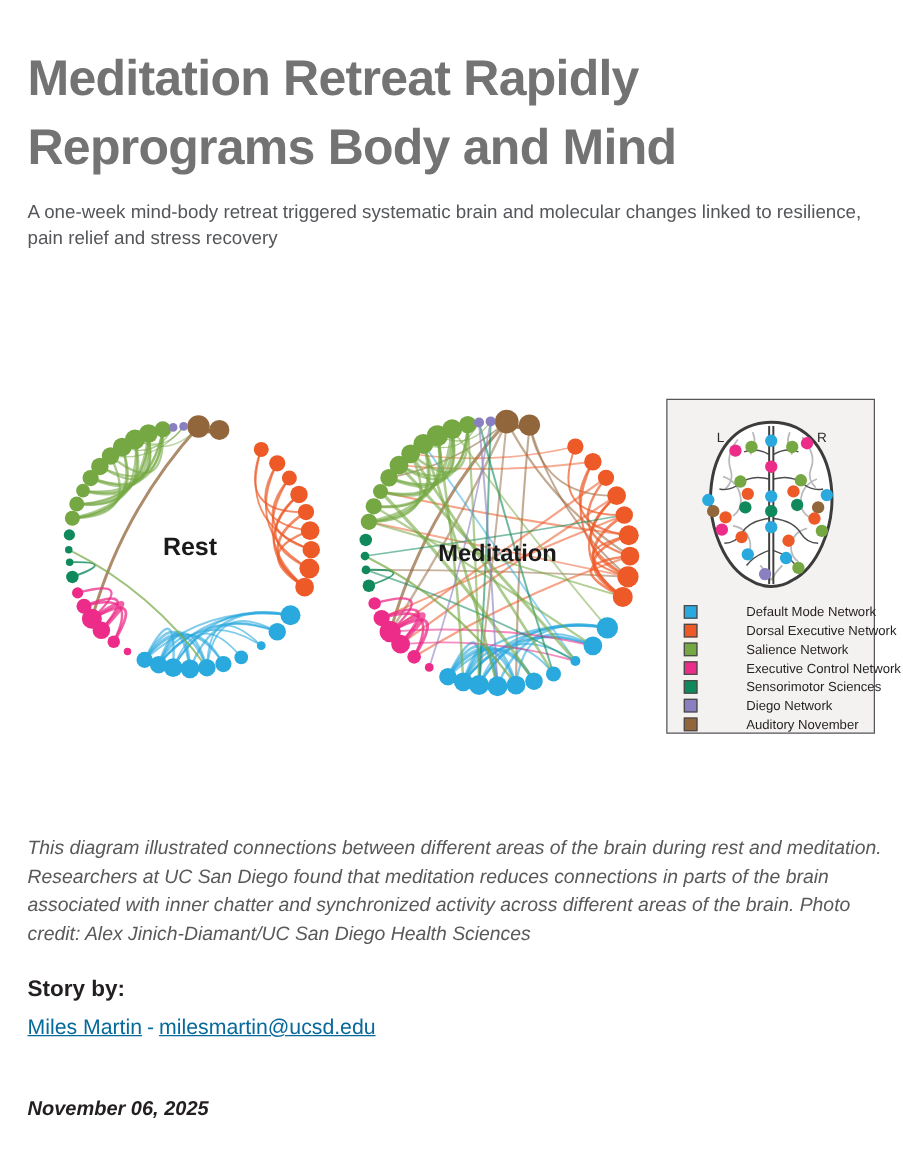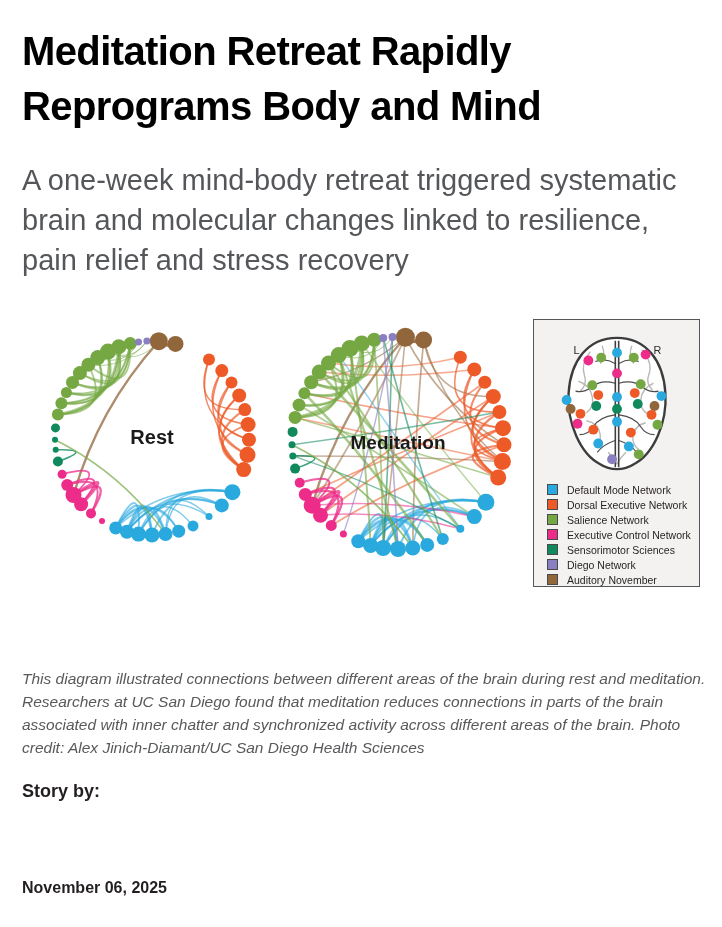--- a/index.html
+++ b/index.html
@@ -1,55 +1,55 @@
 <!DOCTYPE html>
 <html><head>
 <meta charset="utf-8">
 <style>
   html,body{margin:0;padding:0;background:#ffffff;}
   .page{
     position:relative;width:722px;height:927px;background:#ffffff;overflow:hidden;
     font-family:"Liberation Sans", sans-serif;
   }
   .headline{
-    position:absolute;left:22px;top:24px;width:640px;margin:0;
-    font-size:40px;line-height:1.37;font-weight:bold;letter-spacing:-0.6px;color:#000000;
+    position:absolute;left:22px;top:36px;width:640px;margin:0;
+    font-size:40px;line-height:1.37;font-weight:bold;letter-spacing:-0.6px;color:#737373;
   }
   .subtitle{
     position:absolute;left:22px;top:160px;width:672px;margin:0;
-    font-size:29px;line-height:1.38;color:#54565a;
+    font-size:15px;line-height:1.38;color:#54565a;
   }
   .figure{position:absolute;left:0;top:298px;width:722px;height:312px;}
   .networks-svg{position:absolute;left:0;top:0;}
   .legend-panel{
     position:absolute;left:533px;top:21px;width:167px;height:268px;box-sizing:border-box;
     background:#f4f1f1;border:1.6px solid #55565a;
   }
   .brain-svg{display:block;margin:4px auto 0 auto;}
   .legend-list{list-style:none;margin:2px 0 0 0;padding:0 0 0 13px;}
-  .legend-list li{display:flex;align-items:center;height:15px;}
+  .legend-list li{display:flex;align-items:center;height:15px;gap:30px;}
   .swatch{width:11px;height:11px;border:1px solid #4a4a4a;box-sizing:border-box;margin-right:9px;flex:none;}
   .legend-label{font-size:10.5px;color:#231f20;white-space:nowrap;}
   .caption{
     position:absolute;left:22px;top:668px;width:684px;margin:0;
     font-size:15.5px;font-style:italic;line-height:1.48;color:#58595b;
   }
   .storyby{
     position:absolute;left:22px;top:781px;margin:0;
     font-size:18px;font-weight:bold;color:#231f20;
   }
   .authors{
     position:absolute;left:22px;top:812px;margin:0;
     font-size:17px;color:#333333;
   }
   .authors a{color:#06699a;text-decoration:underline;}
   .authors .sep{color:#06699a;padding:0 4px;}
   .pubdate{
     position:absolute;left:22px;top:879px;margin:0;
-    font-size:16px;font-weight:bold;color:#231f20;
+    font-size:16px;font-weight:bold;color:#231f20;font-style:italic;
   }
 </style>
 </head>
 <body>
 
 <div class="page">
 
   <h1 class="headline">Meditation Retreat Rapidly Reprograms Body and Mind</h1>
 
   <p class="subtitle">A one-week mind-body retreat triggered systematic brain and molecular changes linked to resilience, pain relief and stress recovery</p>
@@ -385,16 +385,19 @@
             <span class="legend-label">Auditory November</span>
           </li>
         </ul>
     </div>
   </div>
 
   <p class="caption">This diagram illustrated connections between different areas of the brain during rest and meditation. Researchers at UC San Diego found that meditation reduces connections in parts of the brain associated with inner chatter and synchronized activity across different areas of the brain. Photo credit: Alex Jinich-Diamant/UC San Diego Health Sciences</p>
 
   <p class="storyby">Story by:</p>
 
+  <p class="authors">
+    <a href="#">Miles Martin</a><span class="sep">-</span><a href="#">milesmartin@ucsd.edu</a>
+  </p>
 
   <p class="pubdate">November 06, 2025</p>
 
 </div>
 
 </body></html>

